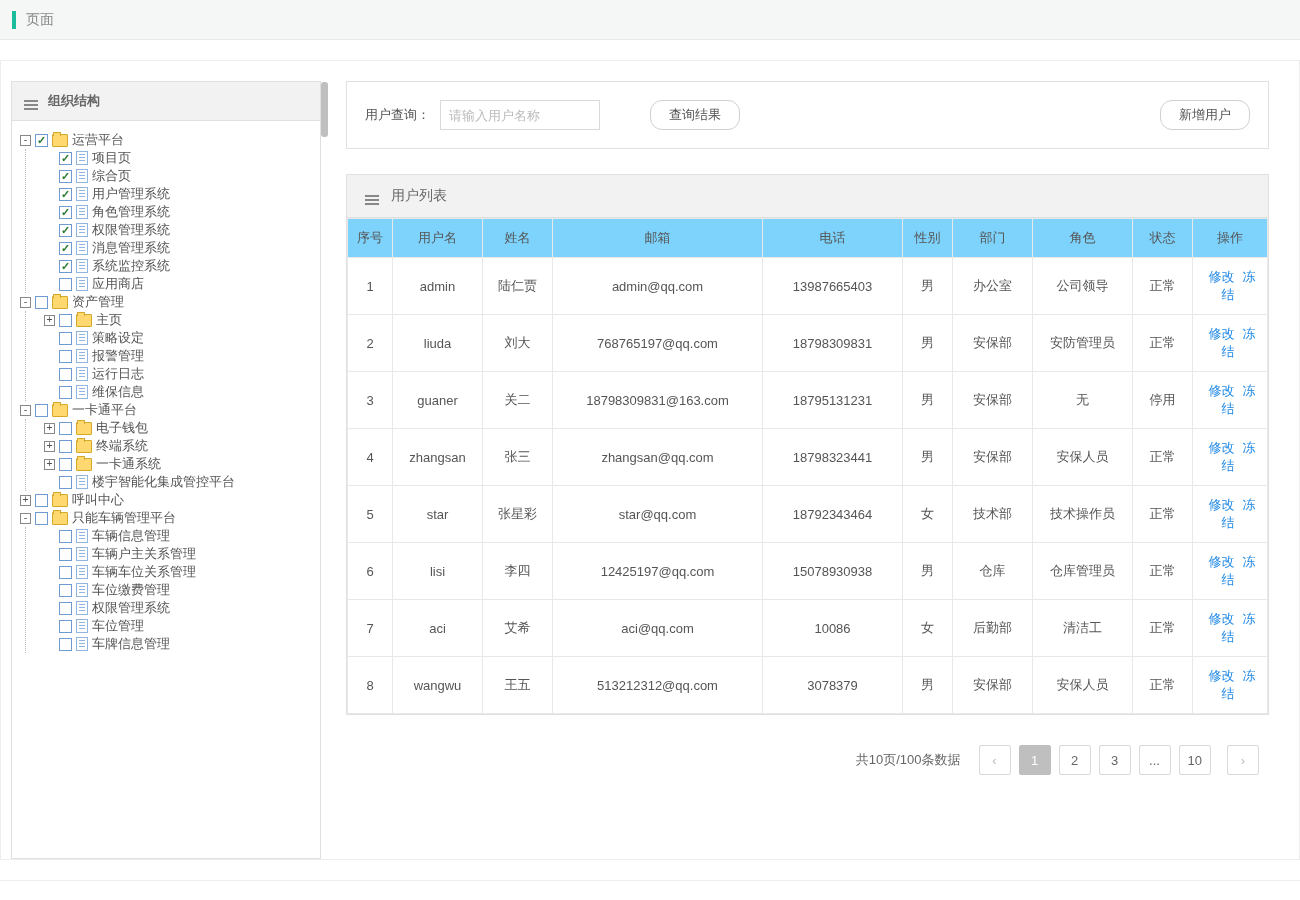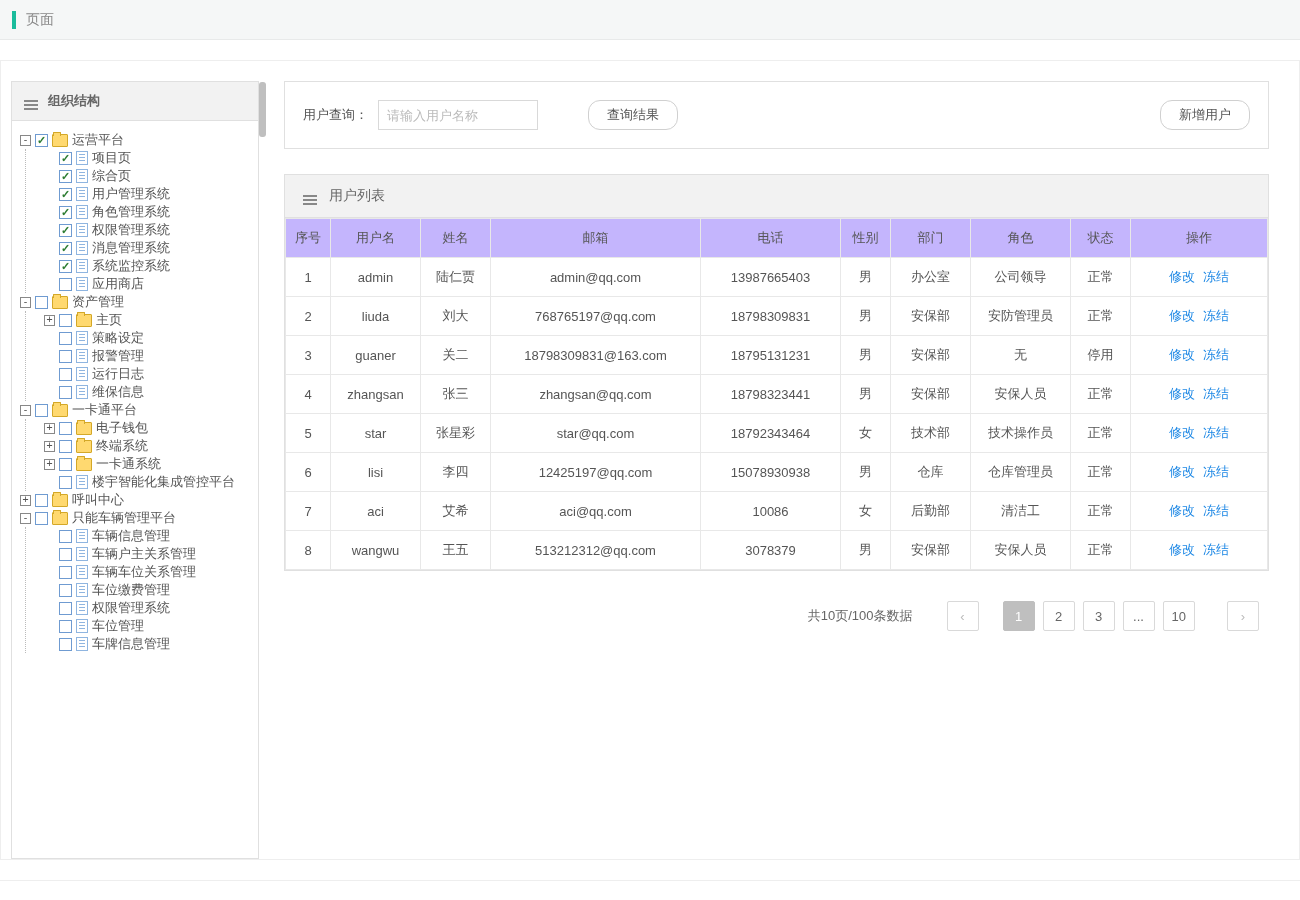--- a/index.html
+++ b/index.html
@@ -7,21 +7,21 @@
 
 
 .page-header { height: 40px; background: #f5f7f7; border-bottom: 1px solid #e8eaea; display: flex; align-items: center; padding: 0 12px; }
 .page-header .accent { width: 4px; height: 18px; background: #1abc9c; margin-right: 10px; }
 .page-header .title { color: #888; font-size: 14px; }
 
 
 .main { display: flex; padding: 20px 10px 0 10px; min-height: 800px; border: 1px solid #eee; margin: 20px 0 0 0; position: relative; }
 
 
-.sidebar { width: 248px; border: 1px solid #e0e0e0; position: relative; margin-right: 25px; background: #fff; min-height: 760px;}
+.sidebar { width: 310px; border: 1px solid #e0e0e0; position: relative; margin-right: 25px; background: #fff; min-height: 760px;}
 .sidebar-scroll-handle { position: absolute; right: -8px; top: 0; width: 7px; height: 55px; background: #bfbfbf; border-radius: 3px; }
 .sidebar-header { background: #f2f2f2; border-bottom: 1px solid #e0e0e0; padding: 10px 12px; display: flex; align-items: center; color: #666; font-weight: bold; }
 .sidebar-header .list-icon { margin-right: 10px; }
 .tree { padding: 10px 8px; font-size: 13px; color: #555; }
 .tree ul { list-style: none; padding-left: 18px; }
 .tree > ul { padding-left: 0; }
 .tree-row { display: flex; align-items: center; height: 18px; margin: 0; white-space: nowrap; }
 .toggle { width: 11px; height: 11px; border: 1px solid #888; display: inline-flex; align-items: center; justify-content: center; font-size: 10px; line-height: 1; color: #555; margin-right: 4px; cursor: pointer; font-family: monospace; }
 .toggle-space { width: 11px; height: 11px; display: inline-block; margin-right: 4px; }
 .cb { width: 13px; height: 13px; border: 1px solid #6f9bd1; background: #fff; display: inline-flex; align-items: center; justify-content: center; margin-right: 4px; cursor: pointer; }
@@ -43,25 +43,25 @@
 .search-label { color: #555; margin-right: 10px; }
 .search-input { width: 160px; height: 30px; border: 1px solid #d9d9d9; padding: 0 8px; font-size: 13px; color: #555; }
 .search-input::placeholder { color: #bbb; }
 .btn { height: 30px; border: 1px solid #d0d0d0; background: #fff; padding: 0 18px; font-size: 13px; color: #555; cursor: pointer; border-radius: 12px; }
 .btn.query { margin-left: 50px; }
 .btn.add { margin-left: auto; }
 
 
 table { width: 100%; border-collapse: collapse; }
 th, td { border: 1px solid #e8e8e8; padding: 10px 6px; text-align: center; font-size: 13px; color: #555; font-weight: normal;}
-th { background: #c4b5fd; }
+th { background: #7dd3fc; }
 td a { color: #1e88e5; text-decoration: none; margin: 0 4px; cursor: pointer; }
 
 
-.pagination { display: flex; align-items: center; justify-content: flex-end; margin-top: 30px; padding-right: 10px; gap: 24px;}
+.pagination { display: flex; align-items: center; justify-content: flex-end; margin-top: 30px; padding-right: 10px; gap: 8px;}
 .page-summary { color: #666; margin-right: 10px; }
 .pbtn { min-width: 32px; height: 30px; border: 1px solid #d9d9d9; background: #fff; display: inline-flex; align-items: center; justify-content: center; font-size: 13px; color: #666; cursor: pointer; border-radius: 2px; padding: 0 8px;}
 .pbtn.active { background: #bfbfbf; color: #fff; border-color: #bfbfbf; }
 .pbtn.arrow { color: #bbb; }
 
 
 .footer { text-align: center; color: #999; font-size: 13px; padding: 20px 0 30px 0; border-top: 1px solid #eee; margin-top: 20px;}
 
 
 .list-icon, .search-ico { display: inline-block; color: #888; }

